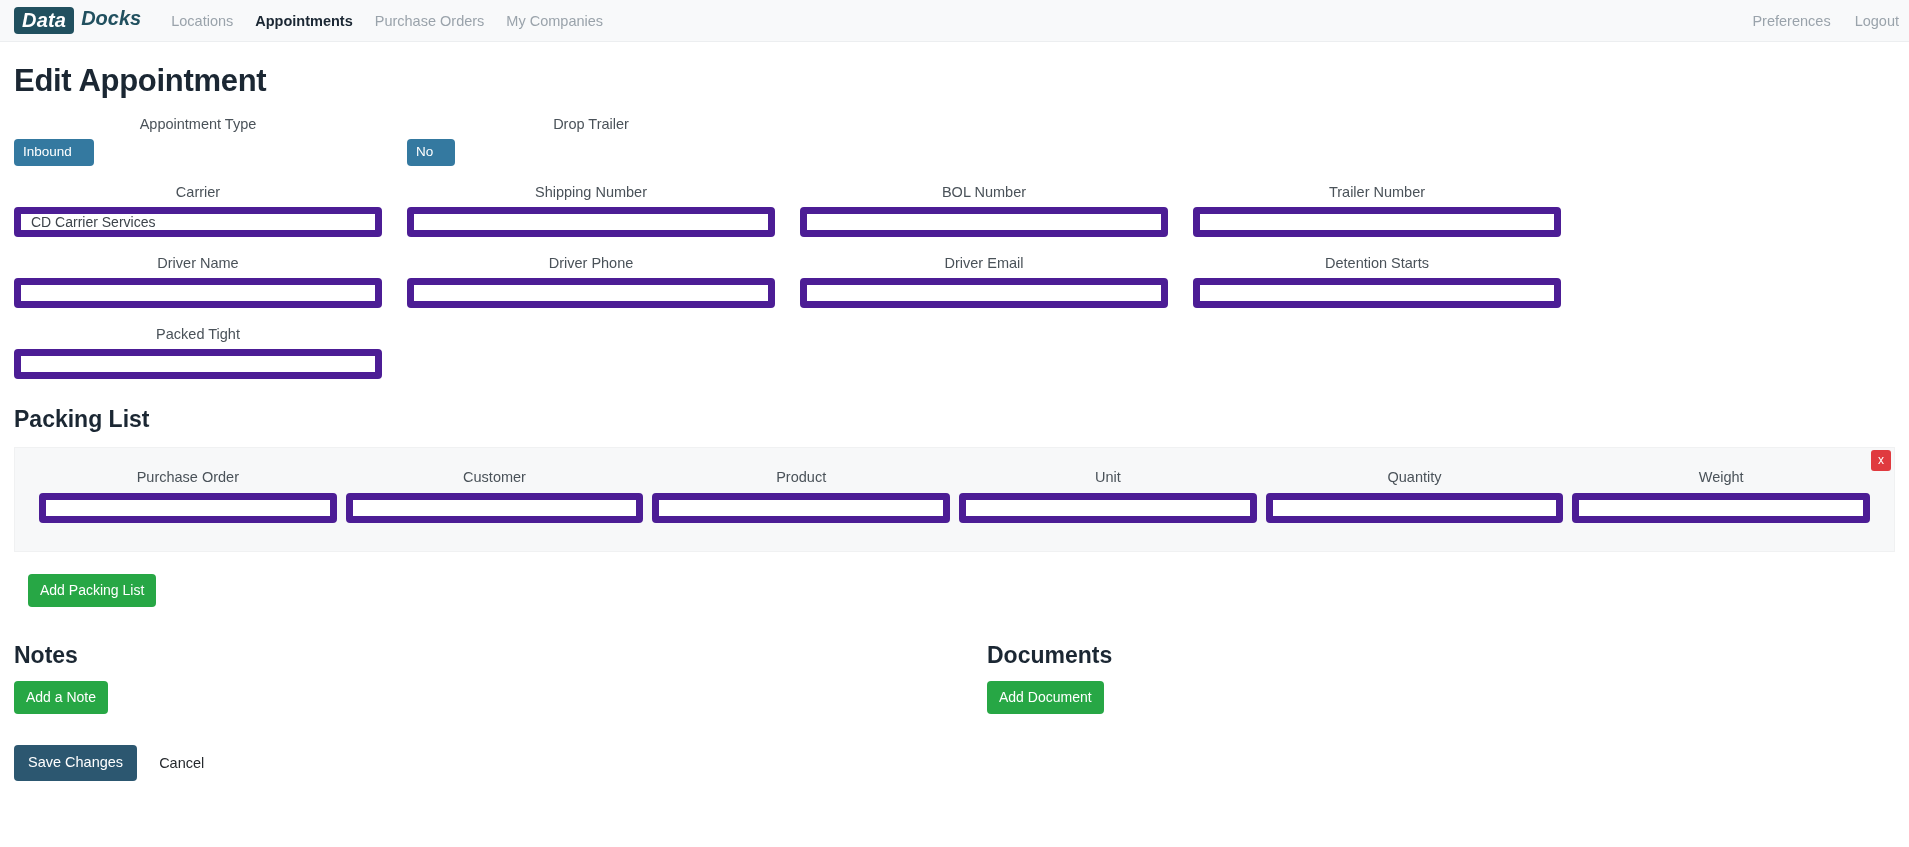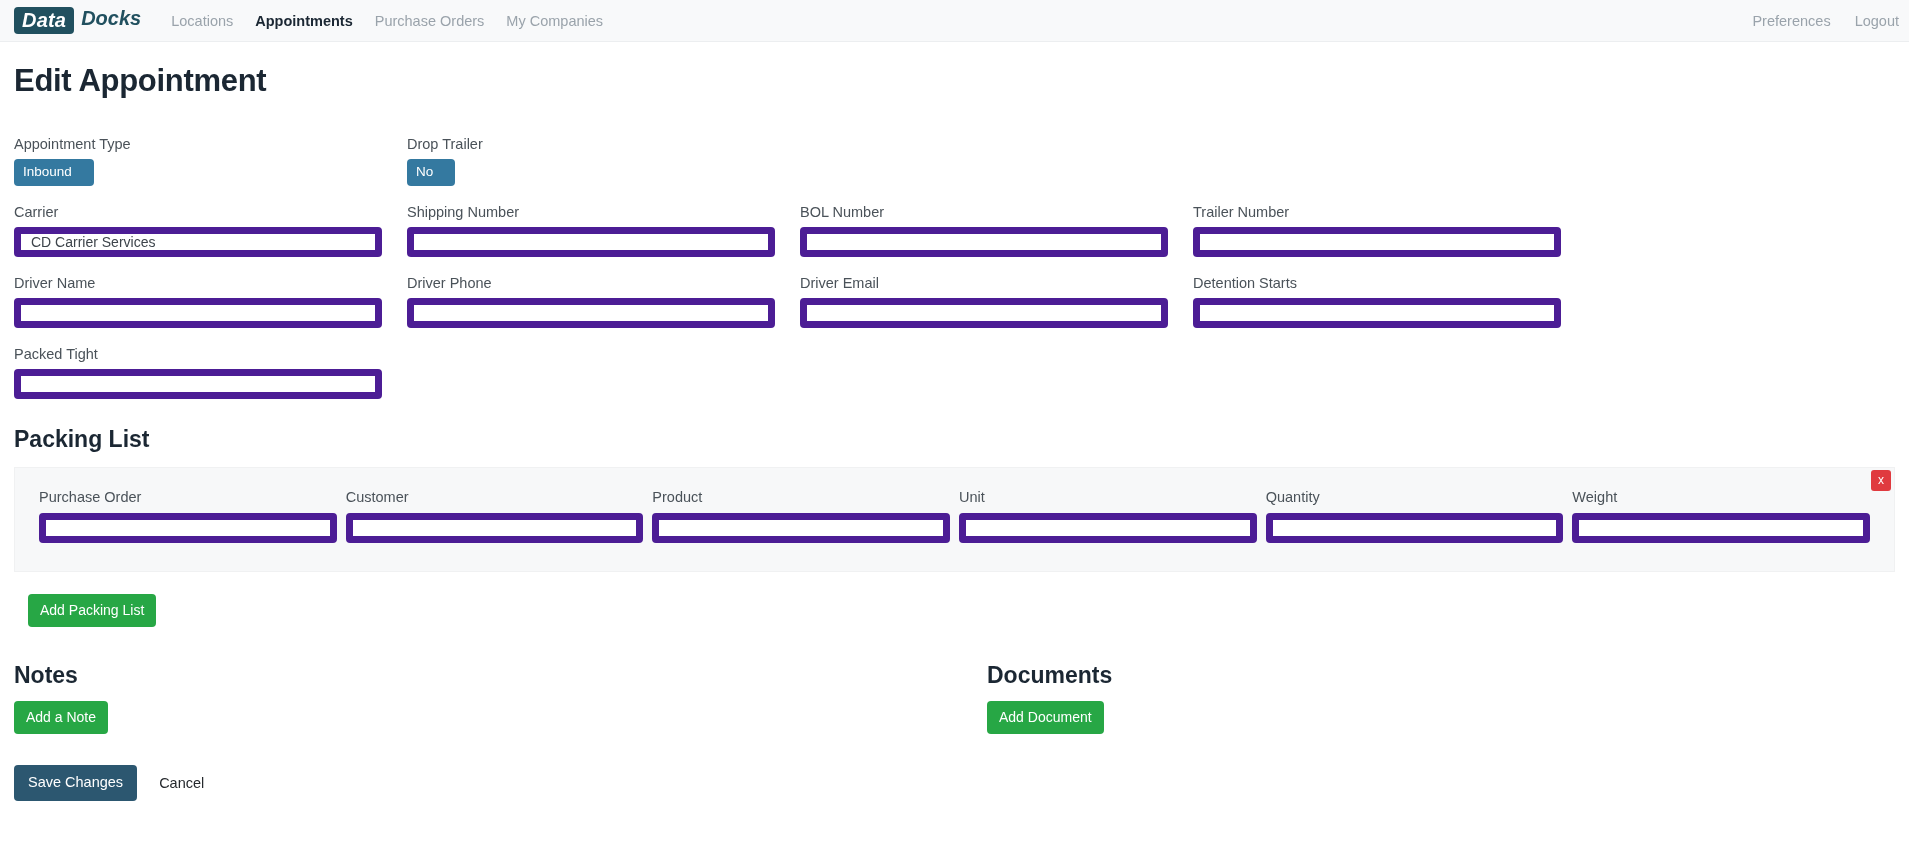--- a/index.html
+++ b/index.html
@@ -66,29 +66,30 @@
   }
 
   
   .page { padding: 0 14px; }
 
   .page-title {
     font-size: 31px;
     font-weight: 600;
     letter-spacing: -.3px;
     color: #1b2733;
-    margin: 21px 0 36px 0;
+    margin: 21px 0 16px 0;
     line-height: 36px;
   }
 
   .field-label {
     font-size: 14.5px;
     color: #4a5259;
     margin-bottom: 6px;
     line-height: 18px;
+    text-align: center;
   }
 
   .badge {
     display: inline-block;
     background: #3479a0;
     color: #ffffff;
     font-size: 13.5px;
     line-height: 16px;
     padding: 5px 22px 6px 9px;
     border-radius: 4px;

